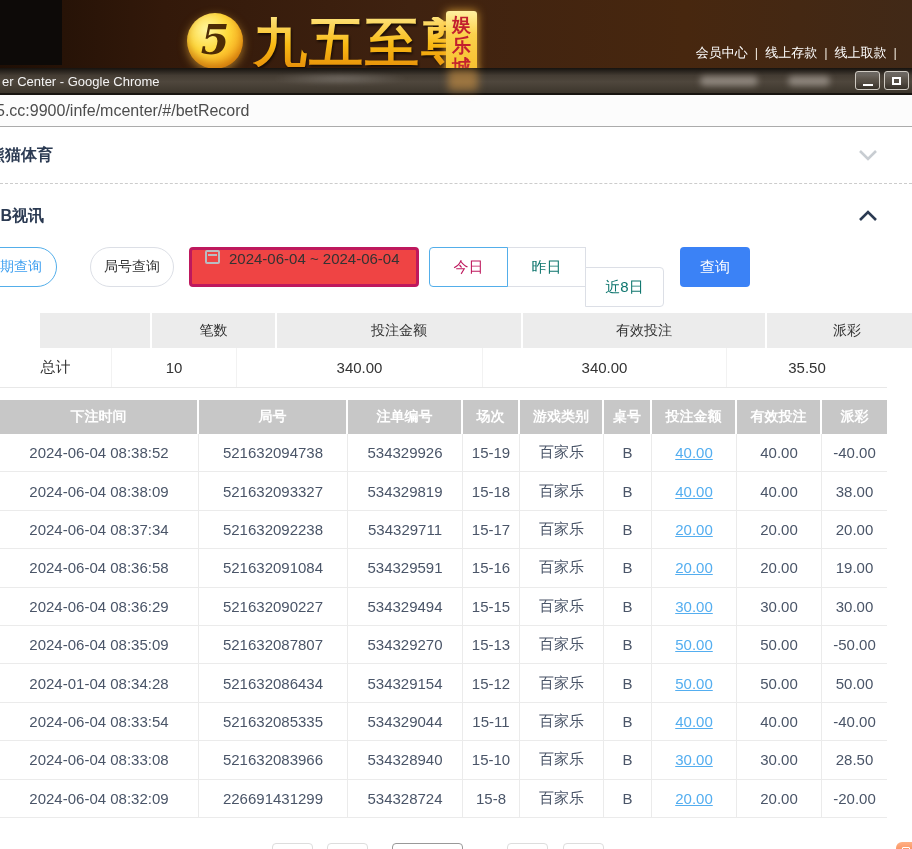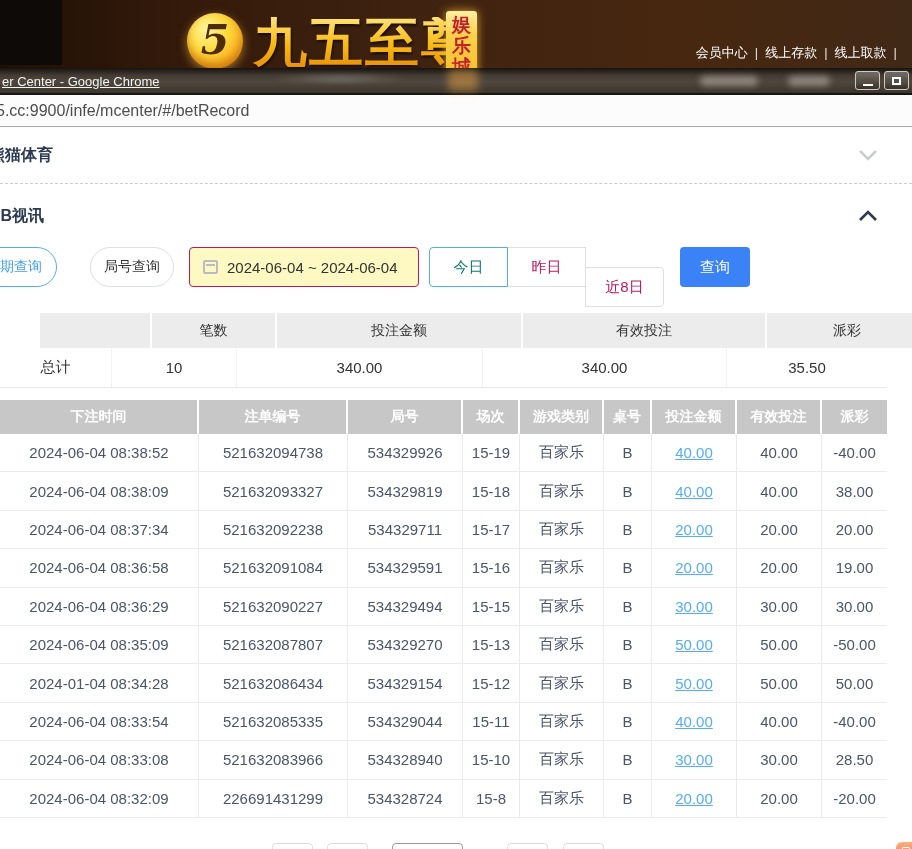--- a/index.html
+++ b/index.html
@@ -27,21 +27,21 @@
     box-shadow:0 0 10px rgba(255,190,60,.8); text-align:center; padding-top:3px; }
   .vtag span { display:block; color:#c21f2e; font-size:19px; font-weight:bold; line-height:21px; }
   .top-links { right:8px; top:44px; color:#fff; font-size:13px; white-space:nowrap; }
   .top-links .lk { cursor:pointer; }
   .top-links .sep { margin:0 7px; color:#e8e0d4; }
 
   
   .titlebar { position:absolute; left:0; top:68px; width:912px; height:27px; z-index:2;
     background:linear-gradient(#16130f,#443c33 30%,#4f473d 55%,#3c352c);
     border-bottom:2px solid #181410; color:#f2f2f2; }
-  .titlebar-text { left:2px; top:6px; font-size:13px; color:#f4f4f4;text-decoration:underline; }
+  .titlebar-text { left:2px; top:6px; font-size:13px; color:#f4f4f4; }
   .smudge { height:10px; top:8px; border-radius:5px; background:rgba(205,198,190,.5); filter:blur(3px); }
   .smudge.a { left:700px; width:58px; }
   .smudge.b { left:788px; width:42px; }
   .swirl { left:270px; top:72px; width:140px; height:13px; border-radius:50%;
     background:radial-gradient(rgba(255,255,255,.22),rgba(255,255,255,0) 70%); filter:blur(2px); z-index:3; position:absolute; }
   .tag-glow { left:448px; top:69px; width:30px; height:22px; border-radius:4px;
     background:rgba(250,175,70,.45); filter:blur(4px); z-index:3; position:absolute; }
   .win-btn { top:3px; width:25px; height:19px; border:1px solid #cfcac2; border-radius:3px;
     background:linear-gradient(rgba(255,255,255,.30),rgba(255,255,255,.08) 45%,rgba(0,0,0,.18));
     display:flex; align-items:center; justify-content:center; cursor:pointer; }
@@ -63,31 +63,31 @@
     font-size:16px; font-weight:bold; color:#2b3a52; white-space:nowrap; }
   .chev { position:absolute; right:34px; top:50%; transform:translateY(-50%); width:20px; height:14px; }
 
   
   .filters { position:absolute; left:0; top:120px; width:912px; height:40px; font-size:14px; }
   .pill { position:absolute; height:40px; border-radius:20px; border:1px solid #dcdfe6;
     background:#fff; color:#333; display:flex; align-items:center; justify-content:center; cursor:pointer; }
   .pill.active { border-color:#53aeea; color:#3d9ff0; }
   .pill.date-q { left:-29px; width:86px; }
   .pill.round-q { left:90px; width:84px; }
-  .daterange { position:absolute; left:189px; width:230px; height:40px; border:1px solid #be185d;
-    border-radius:4px; background:#fef9c3; display:flex; align-items:center; color:#333; font-size:15px; cursor:pointer; }
+  .daterange { position:absolute; left:189px; width:230px; height:40px; border:3px solid #be185d;
+    border-radius:4px; background:#ef4444; display:flex; align-items:flex-start; color:#333; font-size:15px; cursor:pointer; }
   .cal-icon { width:15px; height:14px; border:2px solid #b9bcc1; border-radius:2px; margin:0 9px 0 13px; position:relative; }
   .cal-icon:before { content:""; position:absolute; left:1px; right:1px; top:2px; height:2px; background:#b9bcc1; }
   .btn-group { position:absolute; left:429px; top:0; height:40px; display:flex; }
-  .gbtn { width:79px; height:40px; border:1px solid #dcdfe6; background:#fff; color:#be185d;
+  .gbtn { width:79px; height:40px; border:1px solid #dcdfe6; background:#fff; color:#0f766e;
     display:flex; align-items:center; justify-content:center; font-size:15px; cursor:pointer; }
   .gbtn + .gbtn { margin-left:-1px; }
   .gbtn:first-child { border-radius:4px 0 0 4px; }
   .gbtn:last-child { border-radius:0 4px 4px 0;margin-top:20px; }
-  .gbtn.active { border-color:#53aeea; color:#0f766e; z-index:1; }
+  .gbtn.active { border-color:#53aeea; color:#be185d; z-index:1; }
   .search-btn { position:absolute; left:680px; top:0; width:70px; height:40px; border:none;
     background:#3b82f6; color:#fff; font-size:15px; border-radius:4px; cursor:pointer; }
 
   
   .summary { position:absolute; left:0; top:186px; width:887px; }
   .sum-row { display:grid; grid-template-columns:112px 125px 246px 244px 160px; }
   .sum-head { height:35px;padding-left:40px; }
   .sum-head .cell { background:#ececec; color:#333; font-size:14px; border-right:2px solid #fff; }
   .sum-head .cell:last-child { border-right:none; }
   .sum-data { height:40px; border-bottom:1px solid #e8e8e8; }
@@ -200,22 +200,22 @@
       <div class="cell">10</div>
       <div class="cell">340.00</div>
       <div class="cell">340.00</div>
       <div class="cell">35.50</div>
     </div>
   </div>
 
   <div class="bet-table">
     <div class="bt-row bt-head">
       <div class="cell">下注时间</div>
+      <div class="cell">局号</div>
       <div class="cell">注单编号</div>
-      <div class="cell">局号</div>
       <div class="cell">场次</div>
       <div class="cell">游戏类别</div>
       <div class="cell">桌号</div>
       <div class="cell">投注金额</div>
       <div class="cell">有效投注</div>
       <div class="cell">派彩</div>
     </div>
     <div>
 
         <div class="bt-row bt-data">

